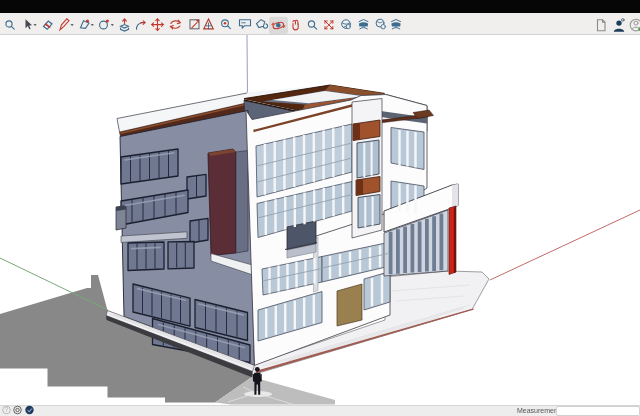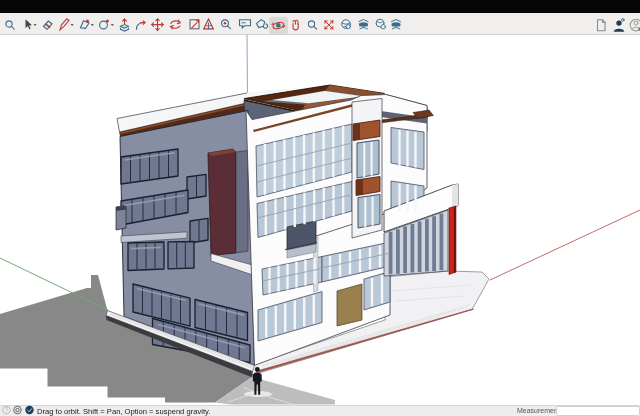--- a/index.html
+++ b/index.html
@@ -287,21 +287,20 @@
         <circle cx="622.8" cy="18.6" r="1.3" fill="#f0efee" stroke="#1d3d59" stroke-width="0.7"></circle>
 
         <circle cx="636" cy="23.8" r="5.8" stroke="#9a9a9a" stroke-width="1.1"></circle>
         <circle cx="636" cy="21.8" r="2" stroke="#9a9a9a" stroke-width="1"></circle>
         <path d="M632,27.8 C633,25.2 639,25.2 640,27.8" stroke="#9a9a9a" stroke-width="1"></path>
         <circle cx="640" cy="27.8" r="1.8" fill="#3fa142" stroke="none"></circle>
       </g>
     </svg>
   </div>
   <div id="statusbar"></div>
-  <div id="statustext">Drag to orbit. Shift = Pan, Option = suspend gravity.</div>
   <div id="measlabel">Measurements</div>
   <div id="measbox"></div>
   <svg id="sticons" style="position:absolute;left:0;top:404px" width="40" height="12" viewBox="0 0 40 12" xmlns="http://www.w3.org/2000/svg">
     <circle cx="6.5" cy="6" r="3.8" fill="none" stroke="#b5b5b5" stroke-width="0.9"></circle>
     <text x="6.5" y="8.3" font-size="6.5" fill="#b0b0b0" text-anchor="middle" font-family="Liberation Sans">?</text>
     <circle cx="17.5" cy="6" r="3.8" fill="none" stroke="#555" stroke-width="0.9"></circle>
     <circle cx="17.5" cy="6" r="1.7" fill="none" stroke="#555" stroke-width="0.9"></circle>
     <circle cx="29.5" cy="6" r="4.2" fill="#1e3a5f"></circle>
     <path d="M27.5,6.2 L29.2,7.8 L31.8,4.5" stroke="#cfe0f0" stroke-width="0.9" fill="none"></path>
   </svg>

